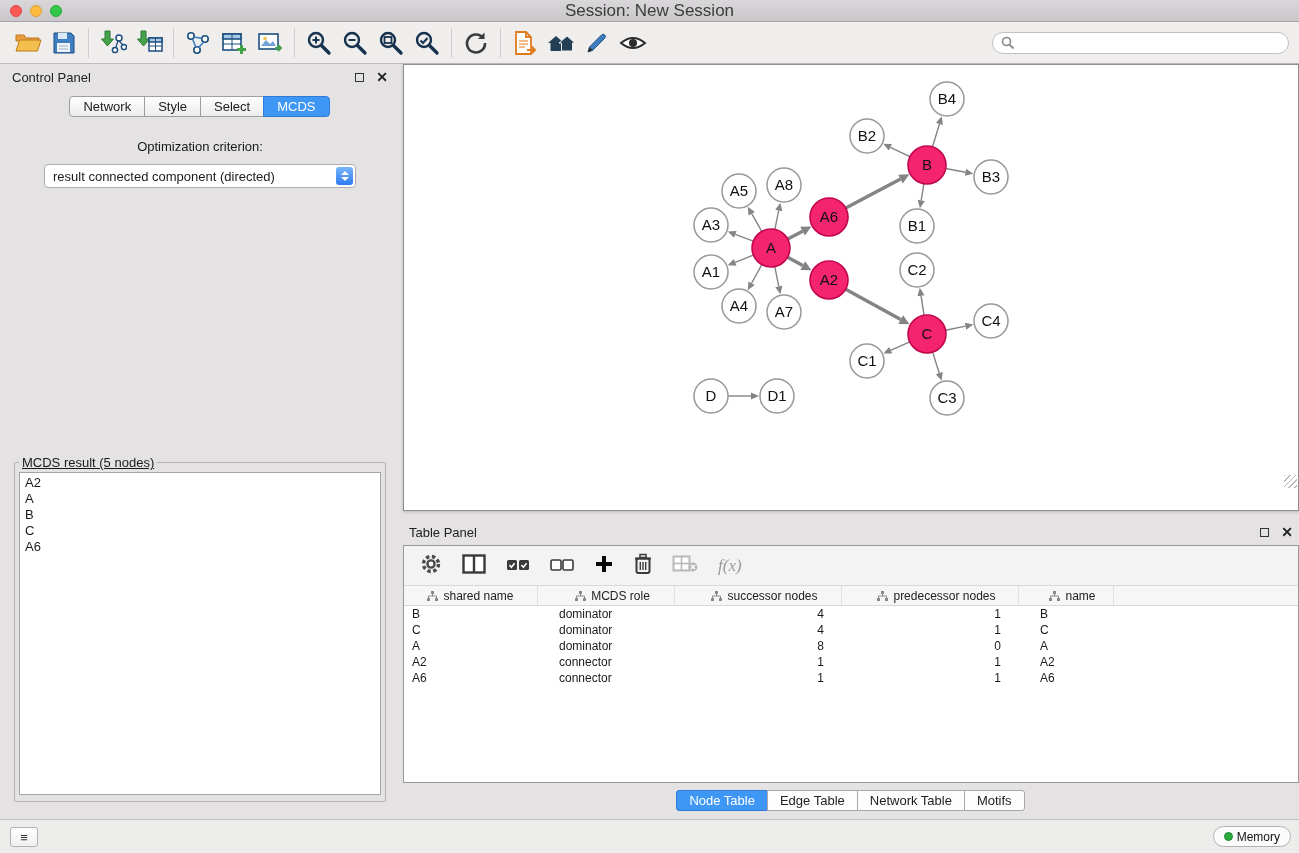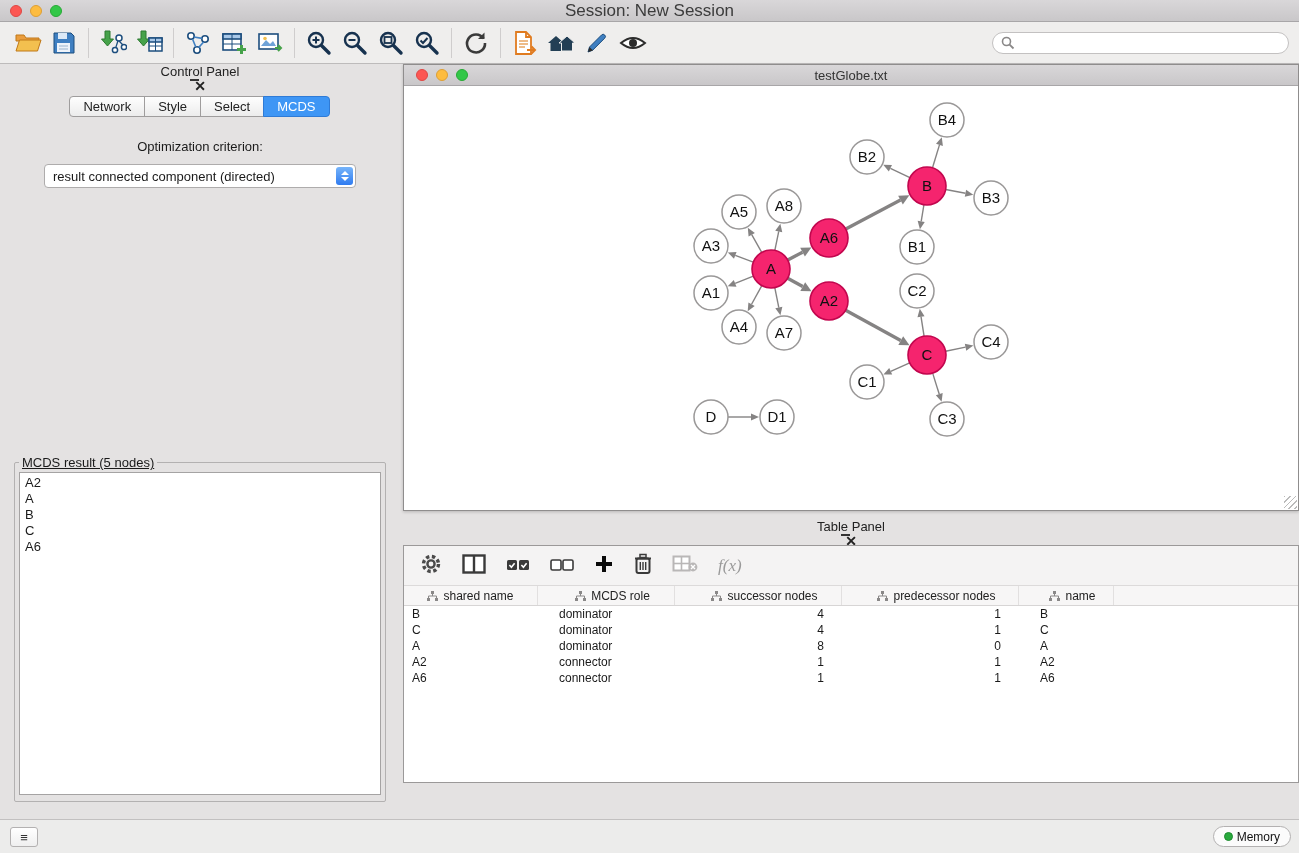--- a/index.html
+++ b/index.html
@@ -27,21 +27,21 @@
   }
   .tbtn { display:flex; align-items:center; justify-content:center; width:36px; height:34px; cursor:default; }
   .sep { width:1px; height:30px; background:#cfcdcd; margin:0 6px; }
   .searchbox {
     margin-left:auto; width:297px; height:22px; background:#fff;
     border:1px solid #c3c1c1; border-radius:12px; display:flex; align-items:center; padding:0 8px;
   }
   .searchbox input { border:none; outline:none; flex:1; font-size:12px; font-family:"Liberation Sans",sans-serif; background:transparent; }
   
   .control-panel { position:absolute; left:6px; top:64px; width:388px; height:748px; }
-  .panel-head { height:26px; display:flex; align-items:center; font-size:13px; color:#222; padding:0 6px;flex-direction:column; }
+  .panel-head { height:26px; display:flex; align-items:center; font-size:13px; color:#222; padding:0 6px; }
   .panel-head .spacer { flex:1; }
   .mini-box { width:9px; height:9px; border:1.5px solid #333; display:inline-block; margin-right:12px; }
   .mini-x { font-size:14px; font-weight:bold; color:#222; line-height:10px; }
   .ctl-tabs { display:flex; justify-content:center; margin-top:6px; }
   .seg {
     font-size:13px; padding:2px 13px; border:1px solid #9f9d9d; background:linear-gradient(#fefefe,#ececec);
     margin-left:-1px; color:#222;
   }
   .seg:first-child { border-radius:4px 0 0 4px; }
   .seg:last-child { border-radius:0 4px 4px 0; }
@@ -307,28 +307,20 @@
         <div class="result-item">A2</div>
         <div class="result-item">A</div>
         <div class="result-item">B</div>
         <div class="result-item">C</div>
         <div class="result-item">A6</div>
       </div>
   </fieldset>
 </div>
 
 <div class="net-window">
-  <div class="net-titlebar">
-    <div class="lights">
-      <span class="light red"></span>
-      <span class="light yellow"></span>
-      <span class="light green"></span>
-    </div>
-    <span>testGlobe.txt</span>
-  </div>
   <div class="net-canvas">
     <svg id="graph-svg" width="894" height="424">
         <line x1="357.6988396225549" y1="166.43230807767586" x2="347.72790367439865" y2="148.6715784200225" stroke="#858383" stroke-width="1.4"></line>
         <polygon points="343.8116256207375,141.69570813693866 350.8670453017864,146.909253295875 344.5887620470109,150.43390354417002" fill="#858383"></polygon>
         <line x1="370.8397390458295" y1="164.39203385482625" x2="374.7456202530754" y2="145.46353261971143" stroke="#858383" stroke-width="1.4"></line>
         <polygon points="376.36235248289836,137.62859950595407 378.2713401542662,146.19106212313176 371.2199003518846,144.7360031162911" fill="#858383"></polygon>
         <line x1="349.25882377126106" y1="176.19921577898342" x2="331.2773990498533" y2="169.30633630244378" stroke="#858383" stroke-width="1.4"></line>
         <polygon points="323.8074301114369,166.44284820938415 332.5659686917301,165.9448502801564 329.9888294079764,172.66782232473116" fill="#858383"></polygon>
         <line x1="349.35894287318007" y1="190.05642285072798" x2="331.1403939630168" y2="197.3438424147933" stroke="#858383" stroke-width="1.4"></line>
         <polygon points="323.7125804359347,200.31496782562613 329.803387528142,194.00132632760636 332.47740039789153,200.68635850198024" fill="#858383"></polygon>
@@ -555,20 +547,26 @@
         <div class="tr">
           <div class="td">A6</div>
           <div class="td">connector</div>
           <div class="td right">1</div>
           <div class="td right">1</div>
           <div class="td">A6</div>
           <div class="td"></div>
         </div>
       </div>
   </div>
+  <div class="tp-tabs">
+      <span class="tp-tab selected">Node Table</span>
+      <span class="tp-tab">Edge Table</span>
+      <span class="tp-tab">Network Table</span>
+      <span class="tp-tab">Motifs</span>
+    </div>
 </div>
 
 <div class="statusbar">
   <span class="list-btn">
       <span>≡</span>
     </span>
   <span class="memory-btn">
     <span class="green-dot"></span>
     <span>Memory</span>
   </span>

